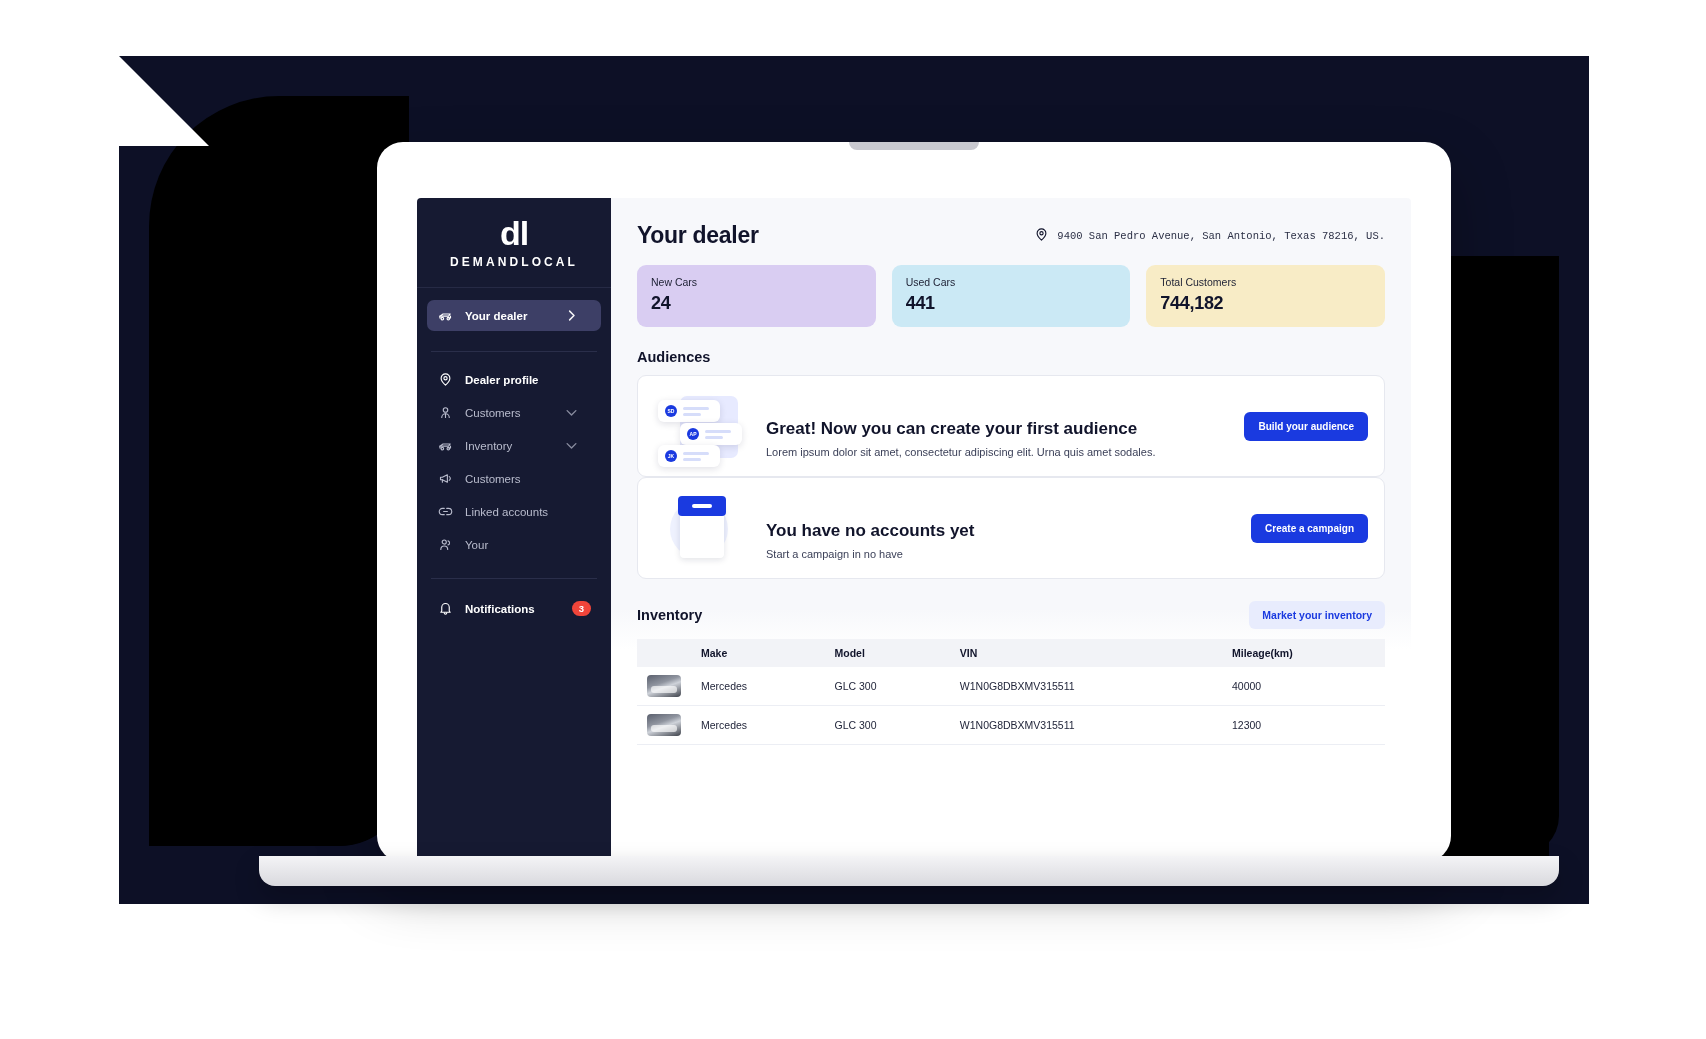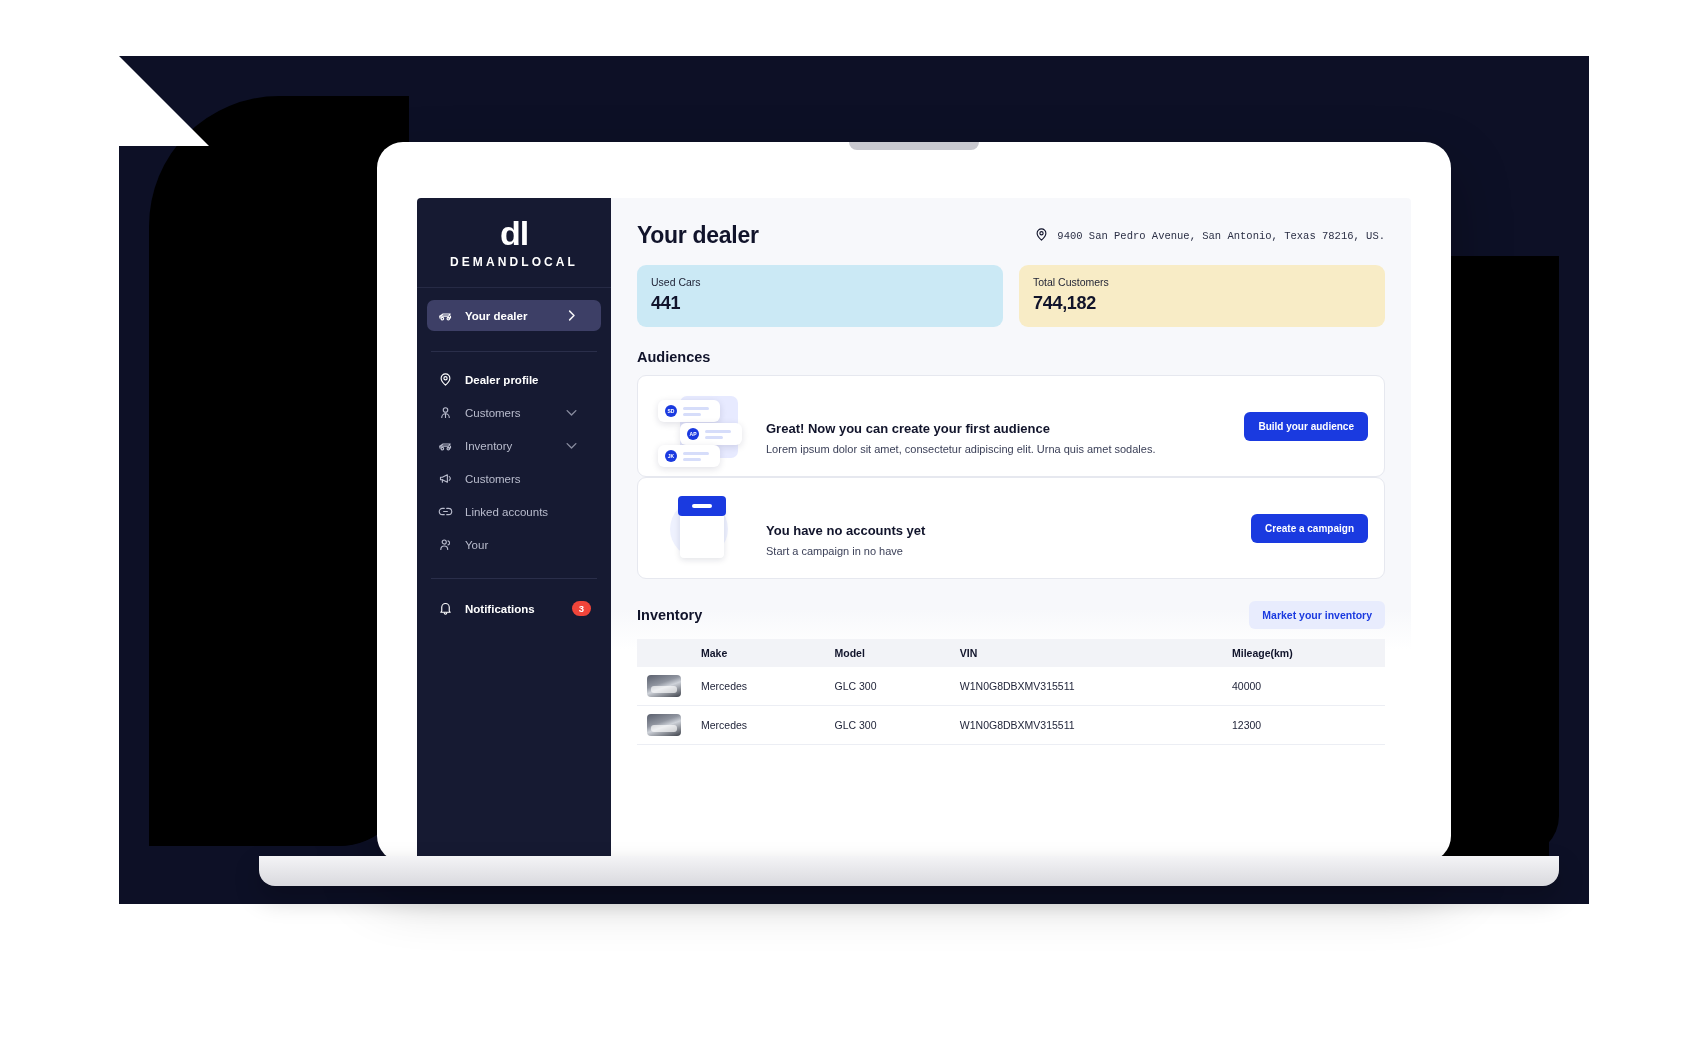--- a/index.html
+++ b/index.html
@@ -178,21 +178,21 @@
   .panel {
     border: 1px solid #e6e8ef;
     border-radius: 9px;
     background: #ffffff;
     display: flex; align-items: center;
     padding: 14px 16px;
     min-height: 94px;
   }
   .panel-art { width: 100px; flex: 0 0 100px; height: 72px; position: relative; }
   .panel-text { flex: 1; padding-left: 12px; padding-right: 14px; }
-  .panel-title { font-size: 13px; font-weight: bold; color: #11142b; margin-top: 27px; }
+  .panel-title { font-size: 17px; font-weight: bold; color: #11142b; margin-top: 27px; }
   .panel-desc { font-size: 11px; color: #3a3f57; margin-top: 6px; line-height: 1.42; max-width: 420px; }
 
   .btn-primary {
     background: #1a3ae0; color: #ffffff;
     font-size: 10px; font-weight: bold;
     border: none; border-radius: 6px;
     padding: 9px 14px; cursor: pointer;
     white-space: nowrap;
   }
   .btn-soft {
@@ -424,20 +424,24 @@
               <svg viewBox="0 0 24 24" fill="none" stroke="#11142b" stroke-width="1.8" stroke-linecap="round" stroke-linejoin="round">
                 <path d="M12 21s7-6.2 7-11a7 7 0 1 0-14 0c0 4.8 7 11 7 11z"></path>
                   <circle cx="12" cy="10" r="2.6"></circle>
               </svg>
             </span>
             <span>9400 San Pedro Avenue, San Antonio, Texas 78216, US.</span>
           </div>
         </div>
 
         <div id="stats">
+          <div class="stat" style="background:#d9cdf2">
+            <div class="s-label">New Cars</div>
+            <div class="s-value">24</div>
+          </div>
           <div class="stat" style="background:#cbe9f5">
             <div class="s-label">Used Cars</div>
             <div class="s-value">441</div>
           </div>
           <div class="stat" style="background:#f8ecc6">
             <div class="s-label">Total Customers</div>
             <div class="s-value">744,182</div>
           </div>
         </div>
 

